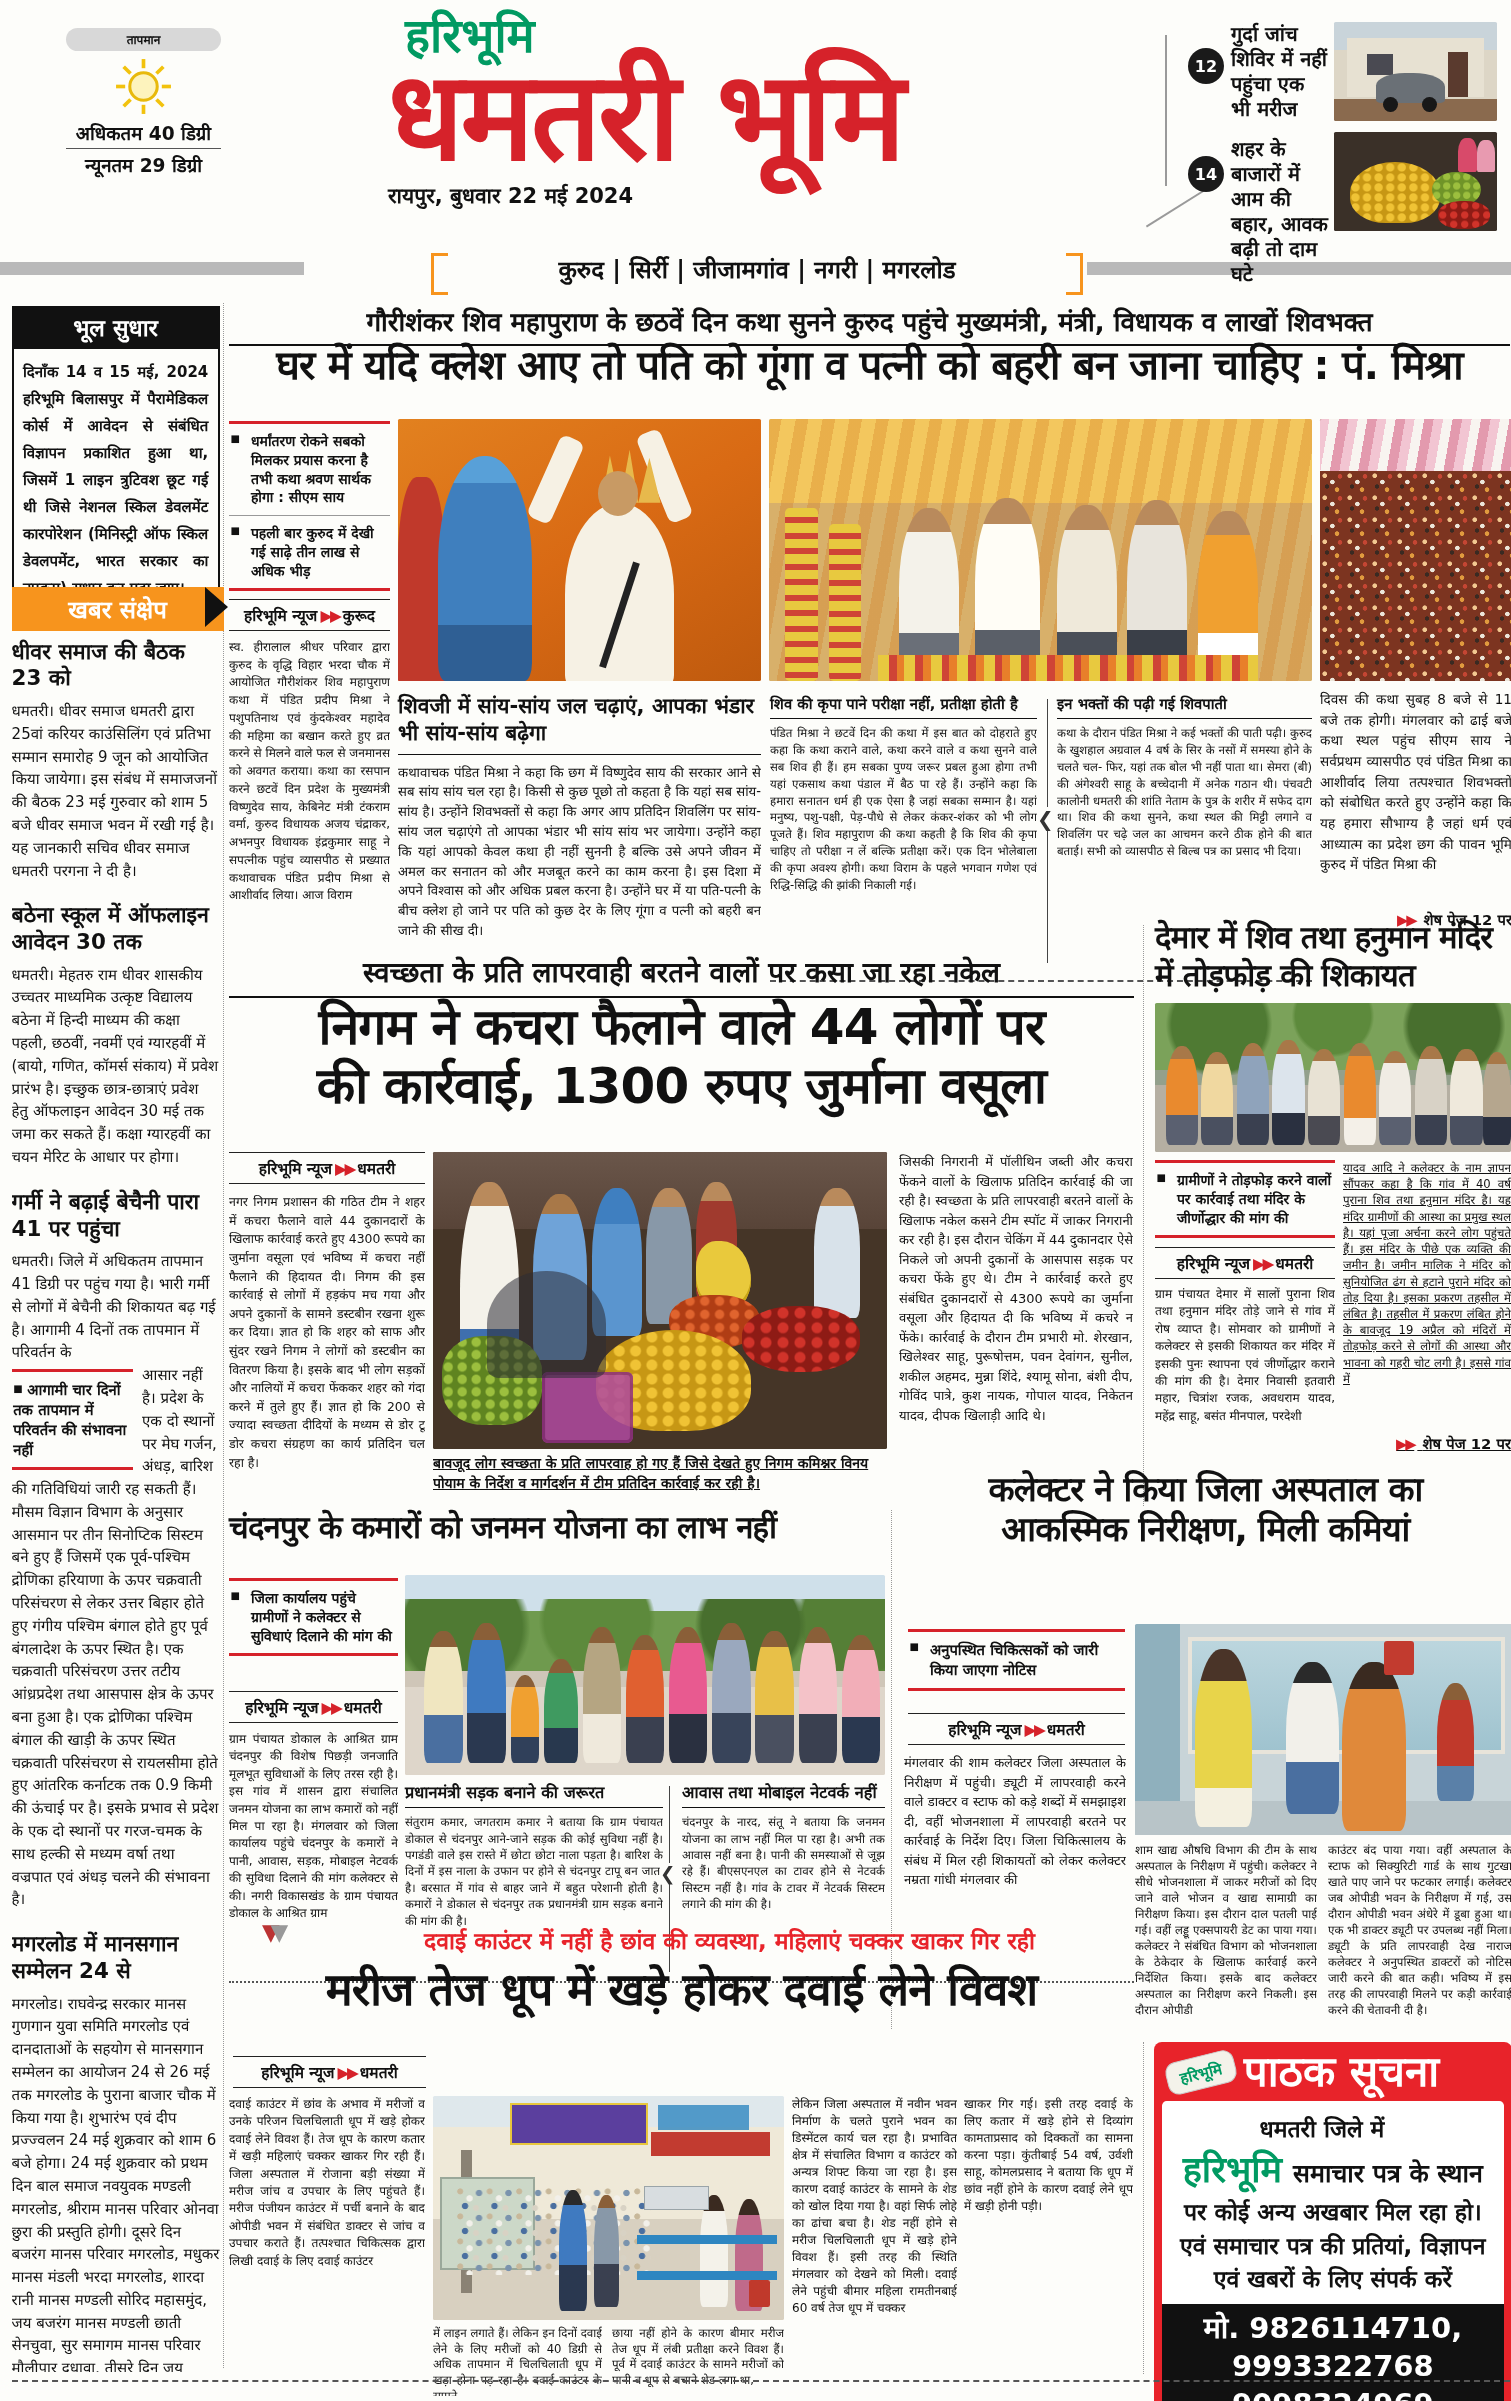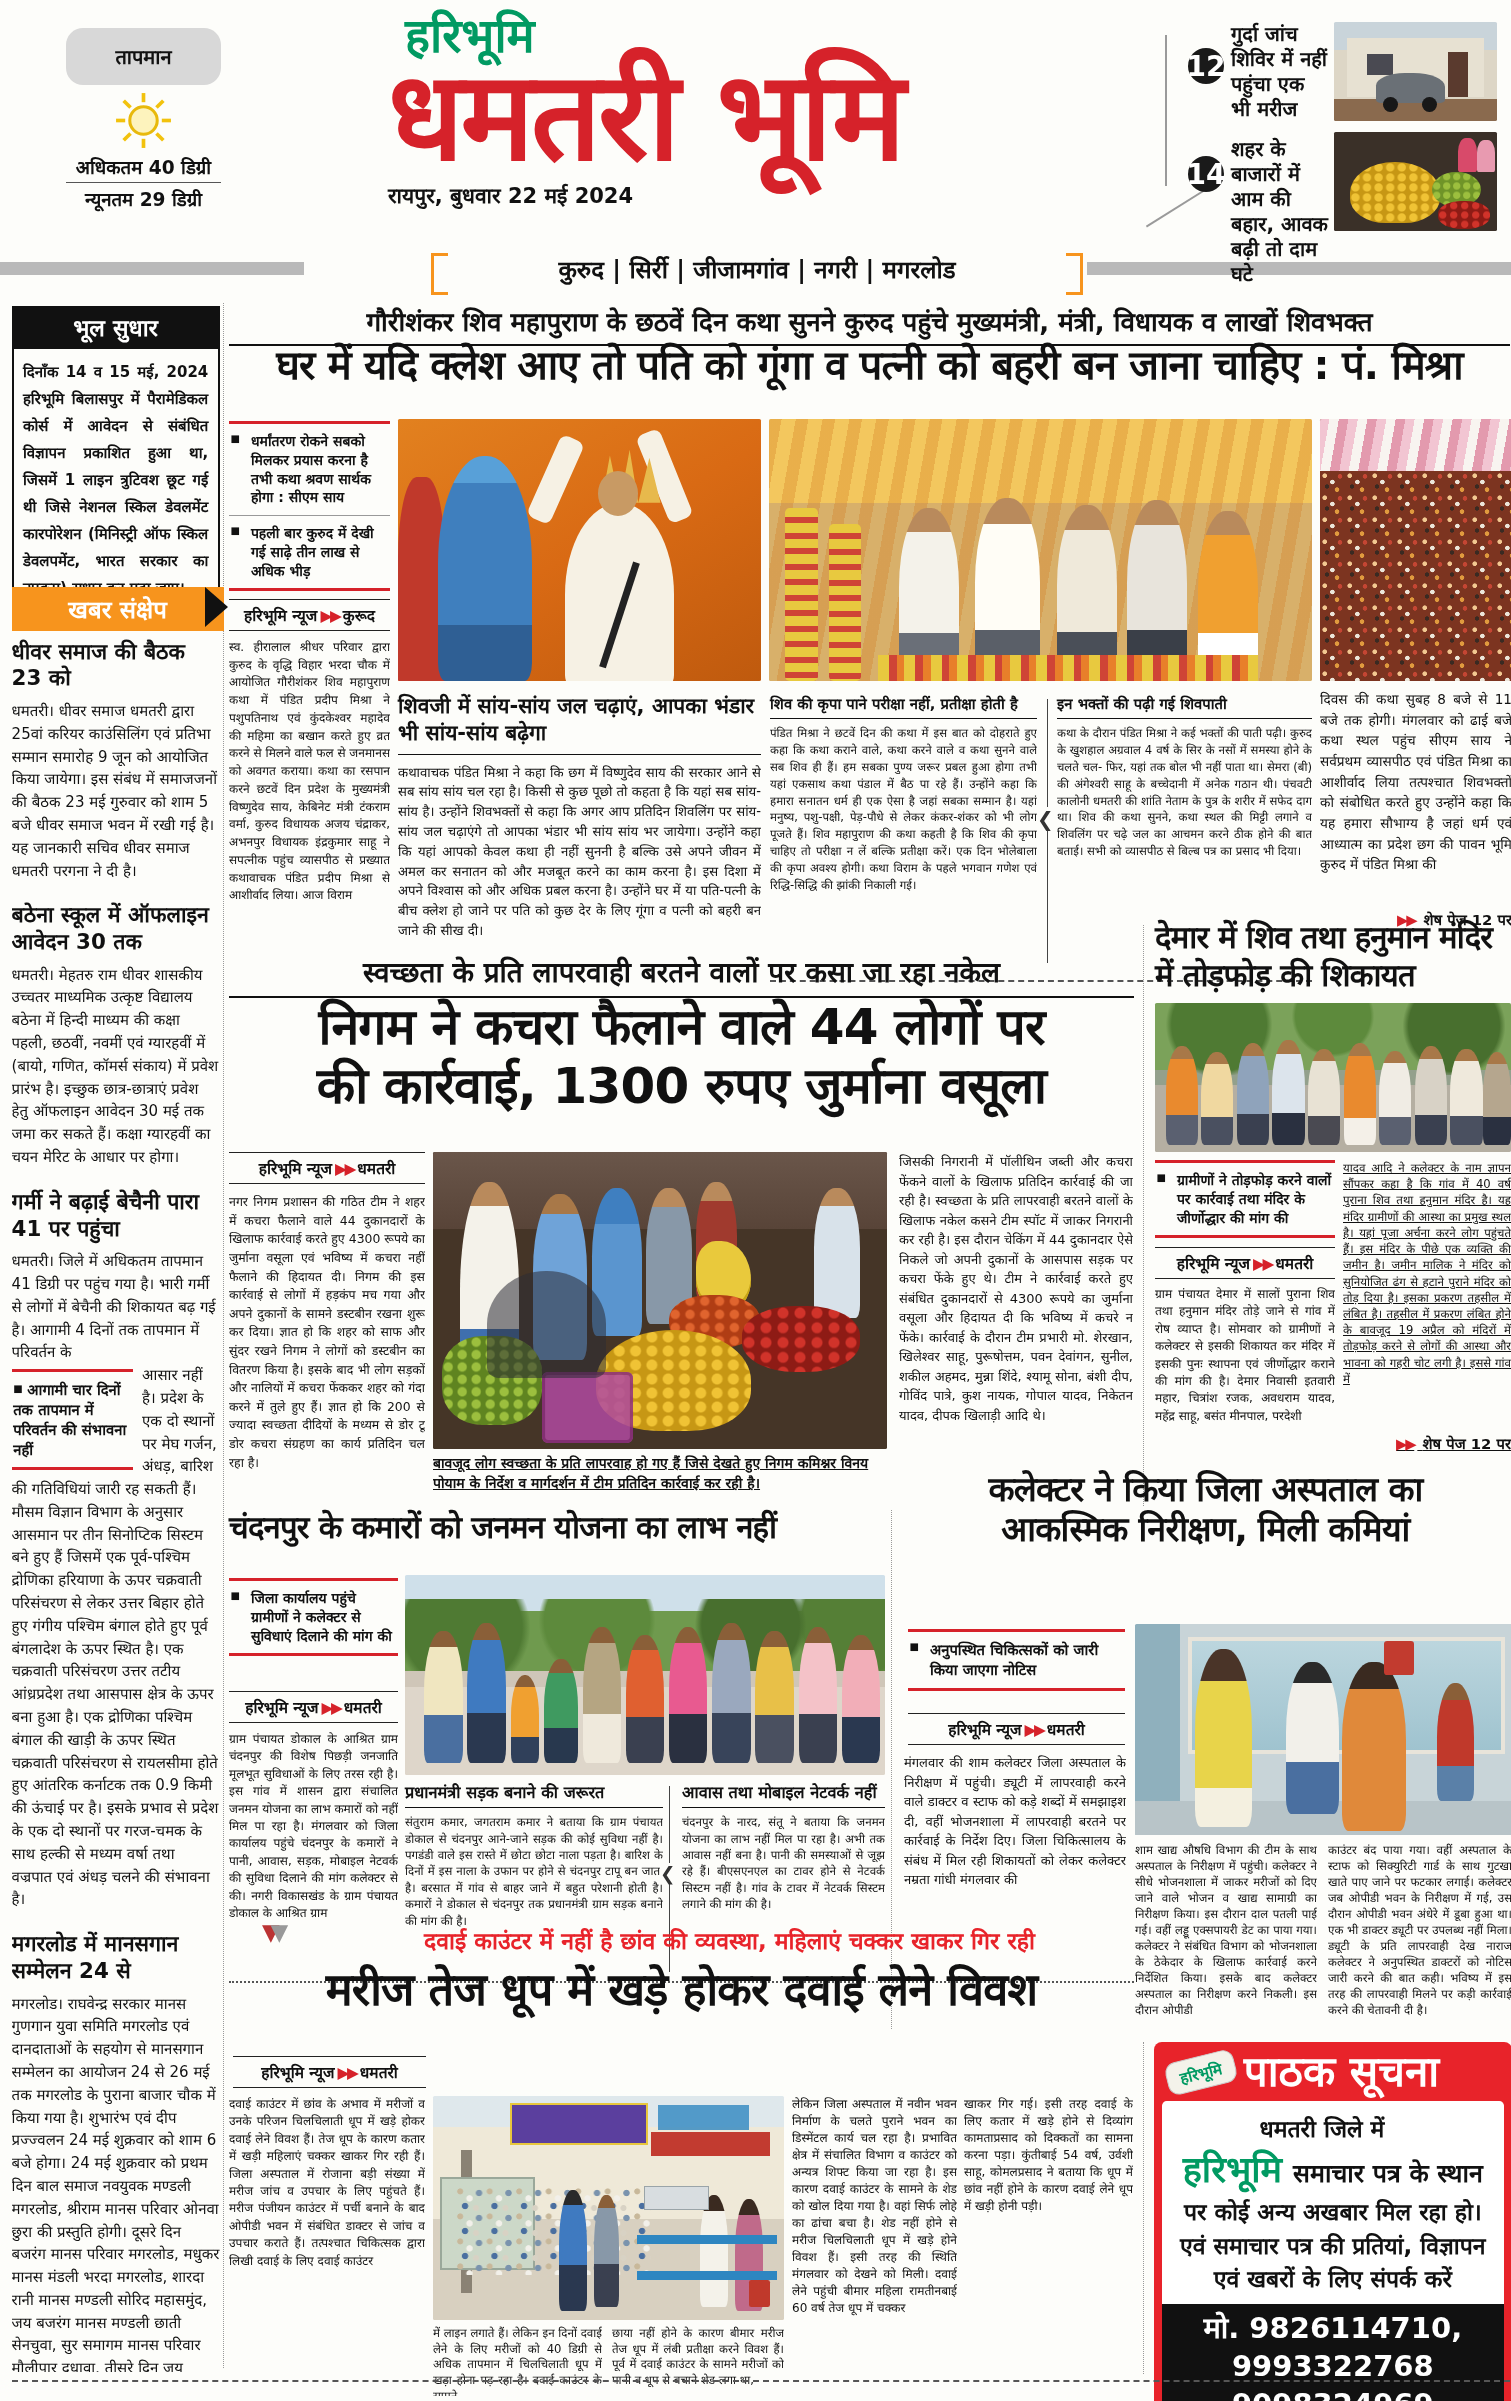--- a/index.html
+++ b/index.html
@@ -12,21 +12,21 @@
   .ph i{position:absolute;display:block;}
   .fg{position:absolute;border-radius:46% 46% 10% 10%;}
   
   .brand{color:#019a62;font-weight:800;font-size:47px;line-height:1;}
   .edition{color:#d6222a;font-weight:800;font-size:123px;line-height:.95;letter-spacing:-3.1px;white-space:nowrap;}
   .dateline{font-weight:700;font-size:21px;}
   .cities{font-weight:800;font-size:24px;text-align:center;line-height:34px;}
   .graybar{background:#b9b9b9;height:13.2px;}
   
   .numcirc{width:36px;height:36px;border-radius:50%;background:#1a1a1a;color:#fff;font-weight:800;
-           font-size:28px;display:flex;align-items:center;justify-content:center;}
+           font-size:16px;display:flex;align-items:center;justify-content:center;}
   .briefhl{font-weight:800;font-size:20px;line-height:1.25;}
   
   .blkhead{background:#111;color:#fff;font-weight:800;font-size:23px;text-align:center;padding:4.7px 0;}
   .corrbox{border:2.3px solid #111;padding:9.3px 9.3px;font-size:15px;font-weight:600;line-height:1.8;}
   .orhead{background:#f7941d;color:#fff;font-weight:800;font-size:24px;text-align:center;padding:5.4px 0;position:relative;}
   .orhead i{position:absolute;right:-4.7px;top:0;width:0;height:0;border-top:20px solid transparent;
             border-bottom:20px solid transparent;border-left:23px solid #111;}
   .sbh{font-weight:800;font-size:21.4px;line-height:1.25;margin:20px 0 7.8px;}
   .sbb{font-size:15px;line-height:1.52;}
   .pull{float:left;width:118px;border-top:3.9px solid #d6222a;border-bottom:3.9px solid #d6222a;
@@ -60,21 +60,21 @@
   .notice .l3{font-weight:800;font-size:23px;line-height:1.45;margin-top:3.1px;}
   .notice .ph1{background:#111;color:#fff;font-weight:800;font-size:29px;line-height:1.3;
                margin:7.8px -7.8px 0;padding:6.2px 1.6px;}
 </style>
 </head>
 <body>
 
 <div id="page">
 
   <div class="abs" style="left:66px;top:28px;width:155px;text-align:center;">
-    <div style="background:#d8d8d8;border-radius:17px;font-weight:800;font-size:20px;padding:15px 0;">तापमान</div>
+    <div style="background:#d8d8d8;border-radius:17px;font-weight:800;font-size:12px;padding:3px 0;">तापमान</div>
     <svg width="61" height="61" viewBox="0 0 40 40" style="margin:4.7px 0 0;">
       <circle cx="20" cy="20" r="9" fill="#fdf3bd" stroke="#e8b90c" stroke-width="2"></circle>
       <g stroke="#f2c20d" stroke-width="2.4">
         <line x1="20" y1="2" x2="20" y2="8"></line>
           <line x1="20" y1="32" x2="20" y2="38"></line>
         <line x1="2" y1="20" x2="8" y2="20"></line>
           <line x1="32" y1="20" x2="38" y2="20"></line>
         <line x1="7" y1="7" x2="11.5" y2="11.5"></line>
           <line x1="28.5" y1="28.5" x2="33" y2="33"></line>
         <line x1="7" y1="33" x2="11.5" y2="28.5"></line>

